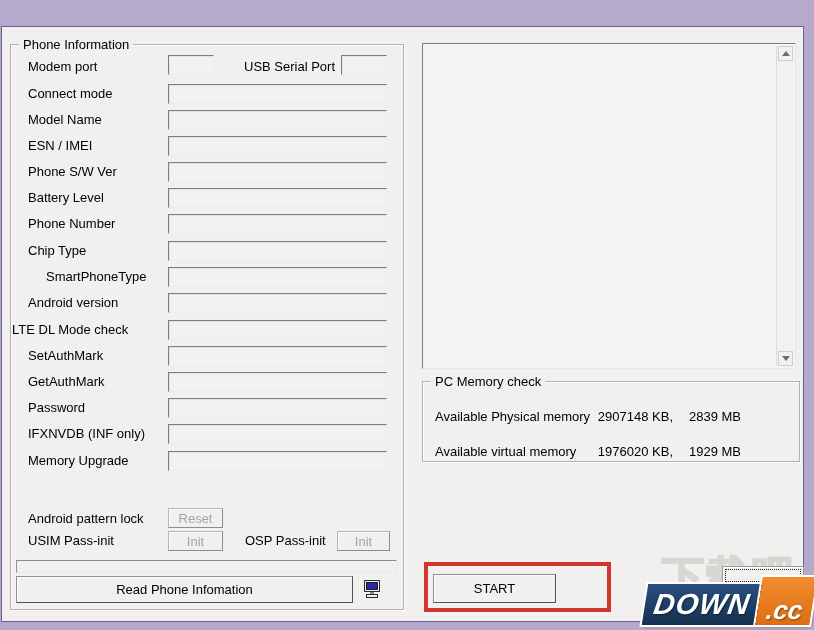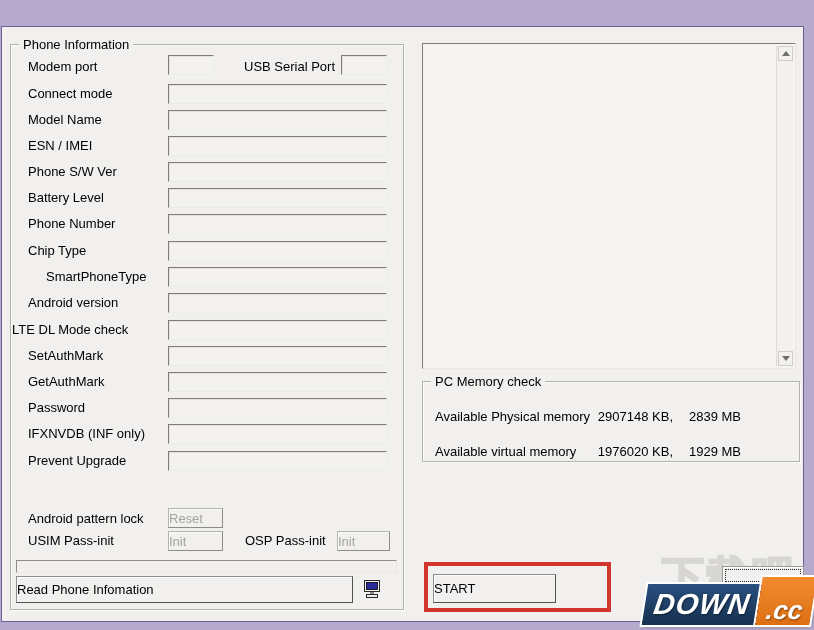--- a/index.html
+++ b/index.html
@@ -37,21 +37,21 @@
   .flabel { position:absolute; font-size:13px; color:#000; white-space:nowrap; }
   .fin { position:absolute; height:20px; background:#f3f2f0;
     border:1px solid; border-color:#7e7d7b #ececea #ececea #7e7d7b;
     box-shadow:inset 1px 1px 0 rgba(0,0,0,.06);
     font:13px "Liberation Sans", sans-serif; color:#000; padding:1px 4px; }
 
   
   .btn { position:absolute; background:#f1f0ee; border:1px solid;
     border-color:#8f8e8c #525251 #525251 #8f8e8c;
     box-shadow:inset 1px 1px 0 #ffffff;
-    font:13px "Liberation Sans", sans-serif; color:#000; text-align:left; cursor:default; }
+    font:13px "Liberation Sans", sans-serif; color:#000; text-align:center; cursor:default; }
   .btn-disabled { border-color:#b5b4b1 #8d8c8a #8d8c8a #b5b4b1; color:#a5a4a1;
     box-shadow:inset 1px 1px 0 #fbfbf9; }
 
   .progress { position:absolute; left:16px; top:560px; width:381px; height:13px;
     background:#f1f0ee; border:1px solid; border-color:#8f8e8c #e9e8e6 #e9e8e6 #8f8e8c; }
 
   
   .listbox { position:absolute; left:422px; top:43px; width:374px; height:326px;
     background:#f5f4f2; border:1px solid; border-color:#7e7d7b #e9e8e6 #e9e8e6 #7e7d7b;
     font-size:12px; color:#000; }
@@ -132,21 +132,21 @@
   <span class="flabel" style="left:12px;top:322px;">LTE DL Mode check</span>
   <input class="fin" style="left: 168px; top: 320px; width: 219px;" readonly="" value="">
   <span class="flabel" style="left:28px;top:348px;">SetAuthMark</span>
   <input class="fin" style="left: 168px; top: 346px; width: 219px;" readonly="" value="">
   <span class="flabel" style="left:28px;top:374px;">GetAuthMark</span>
   <input class="fin" style="left: 168px; top: 372px; width: 219px;" readonly="" value="">
   <span class="flabel" style="left:28px;top:400px;">Password</span>
   <input class="fin" style="left: 168px; top: 398px; width: 219px;" readonly="" value="">
   <span class="flabel" style="left:28px;top:426px;">IFXNVDB (INF only)</span>
   <input class="fin" style="left: 168px; top: 424px; width: 219px;" readonly="" value="">
-  <span class="flabel" style="left:28px;top:453px;">Prevent Upgrade</span>
+  <span class="flabel" style="left:28px;top:453px;">Memory Upgrade</span>
   <input class="fin" style="left: 168px; top: 451px; width: 219px;" readonly="" value="">
 
   <span class="flabel" style="left:28px;top:511px;">Android pattern lock</span>
   <button class="btn btn-disabled" style="left:168px;top:508px;width:55px;height:20px;">Reset</button>
   <span class="flabel" style="left:28px;top:533px;">USIM Pass-init</span>
   <button class="btn btn-disabled" style="left:168px;top:531px;width:55px;height:20px;">Init</button>
   <span class="flabel" style="left:245px;top:533px;">OSP Pass-init</span>
   <button class="btn btn-disabled" style="left:337px;top:531px;width:53px;height:20px;">Init</button>
 
   <div class="progress"></div>

